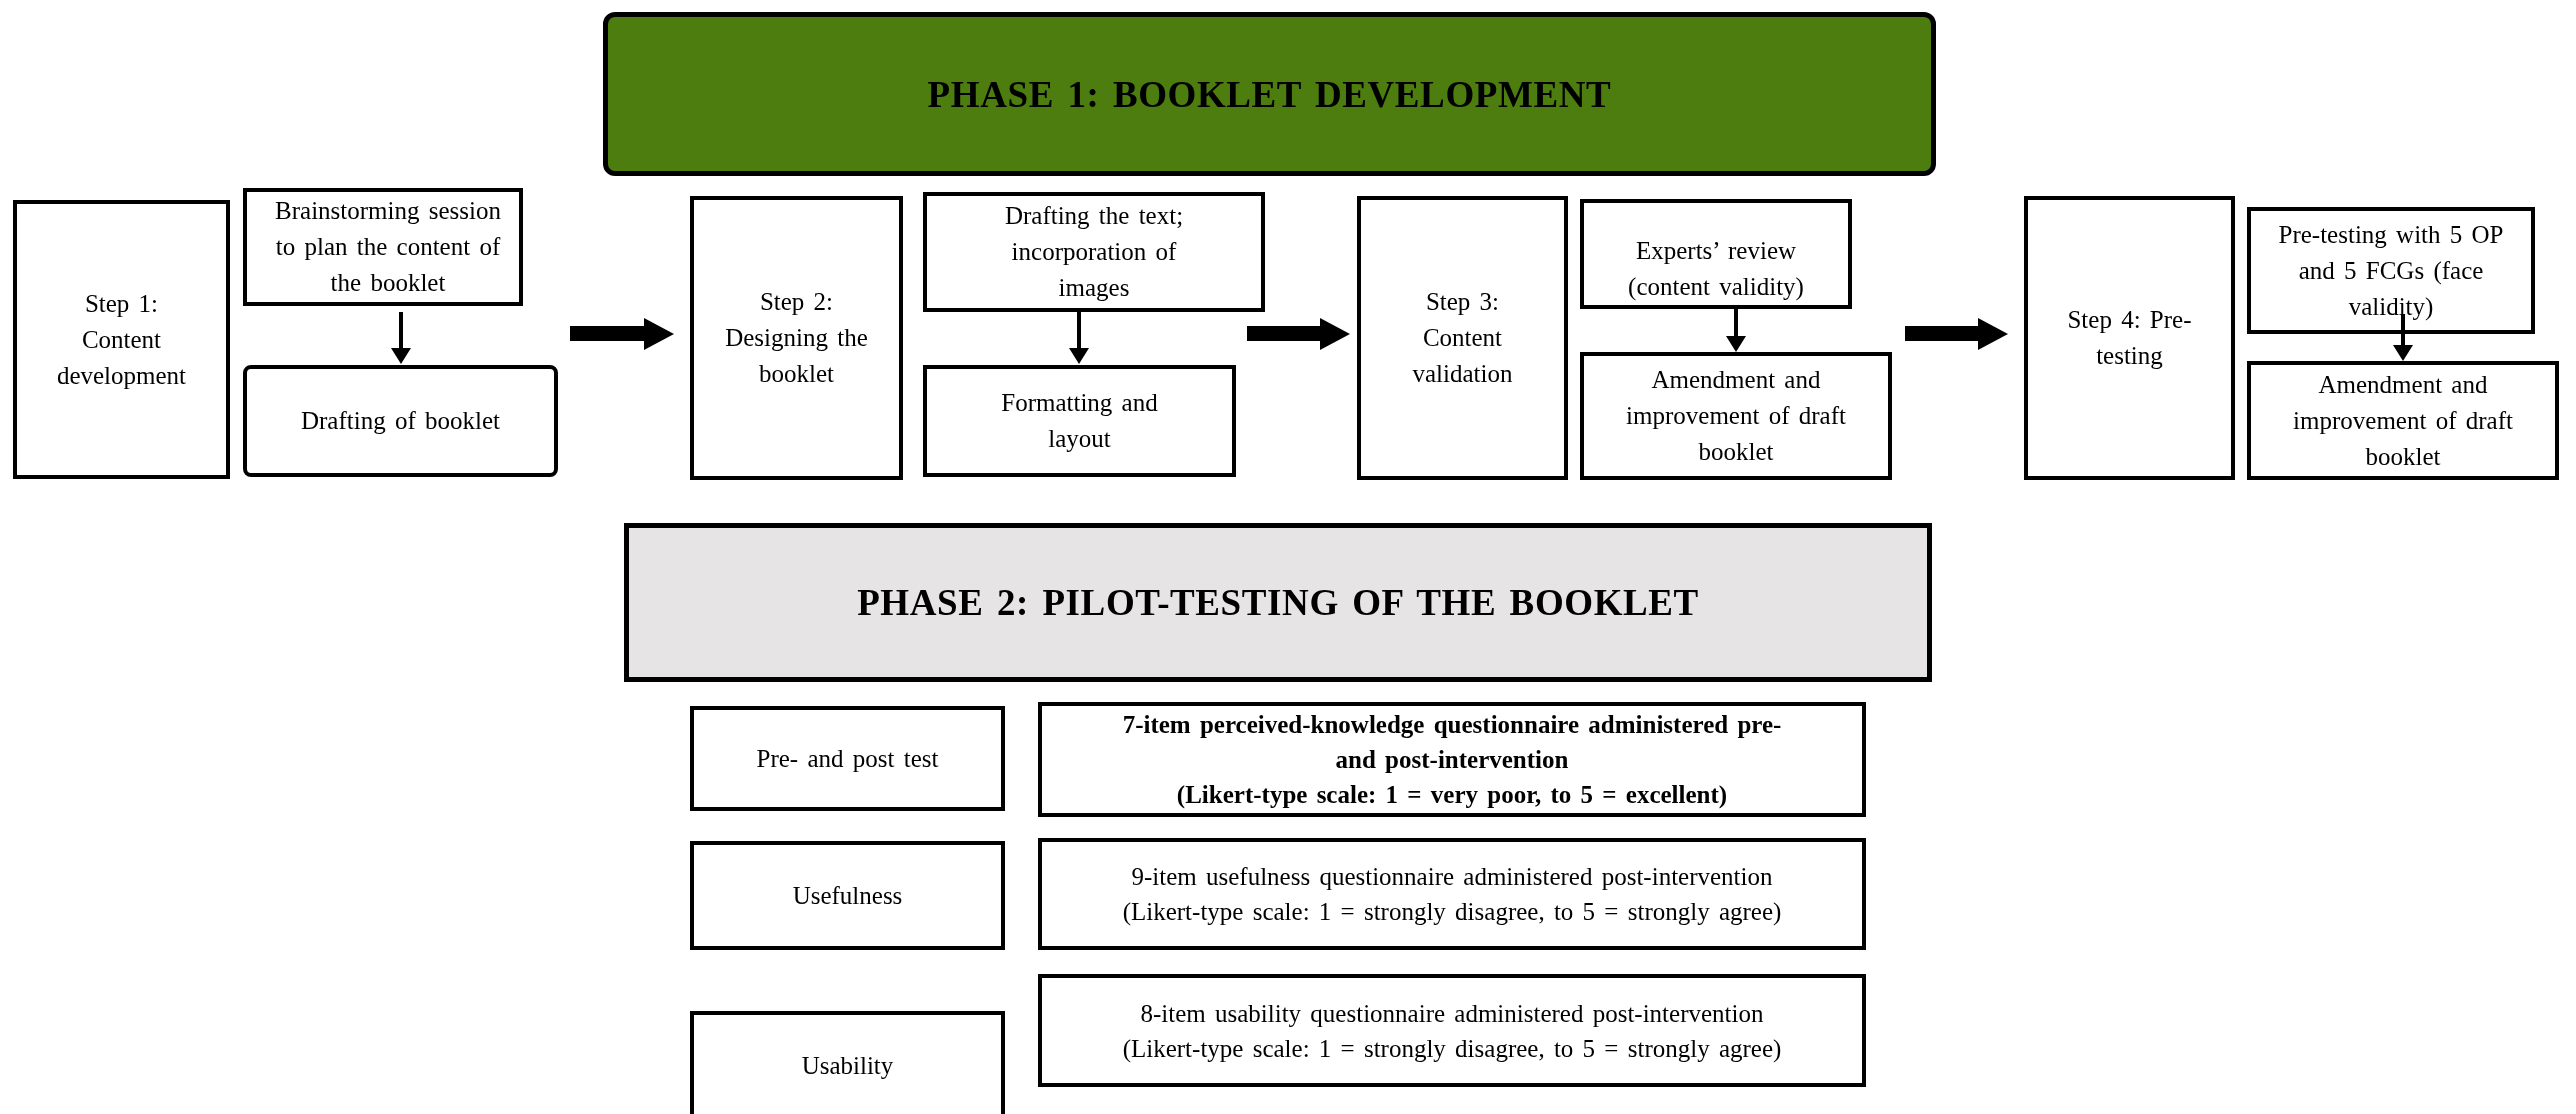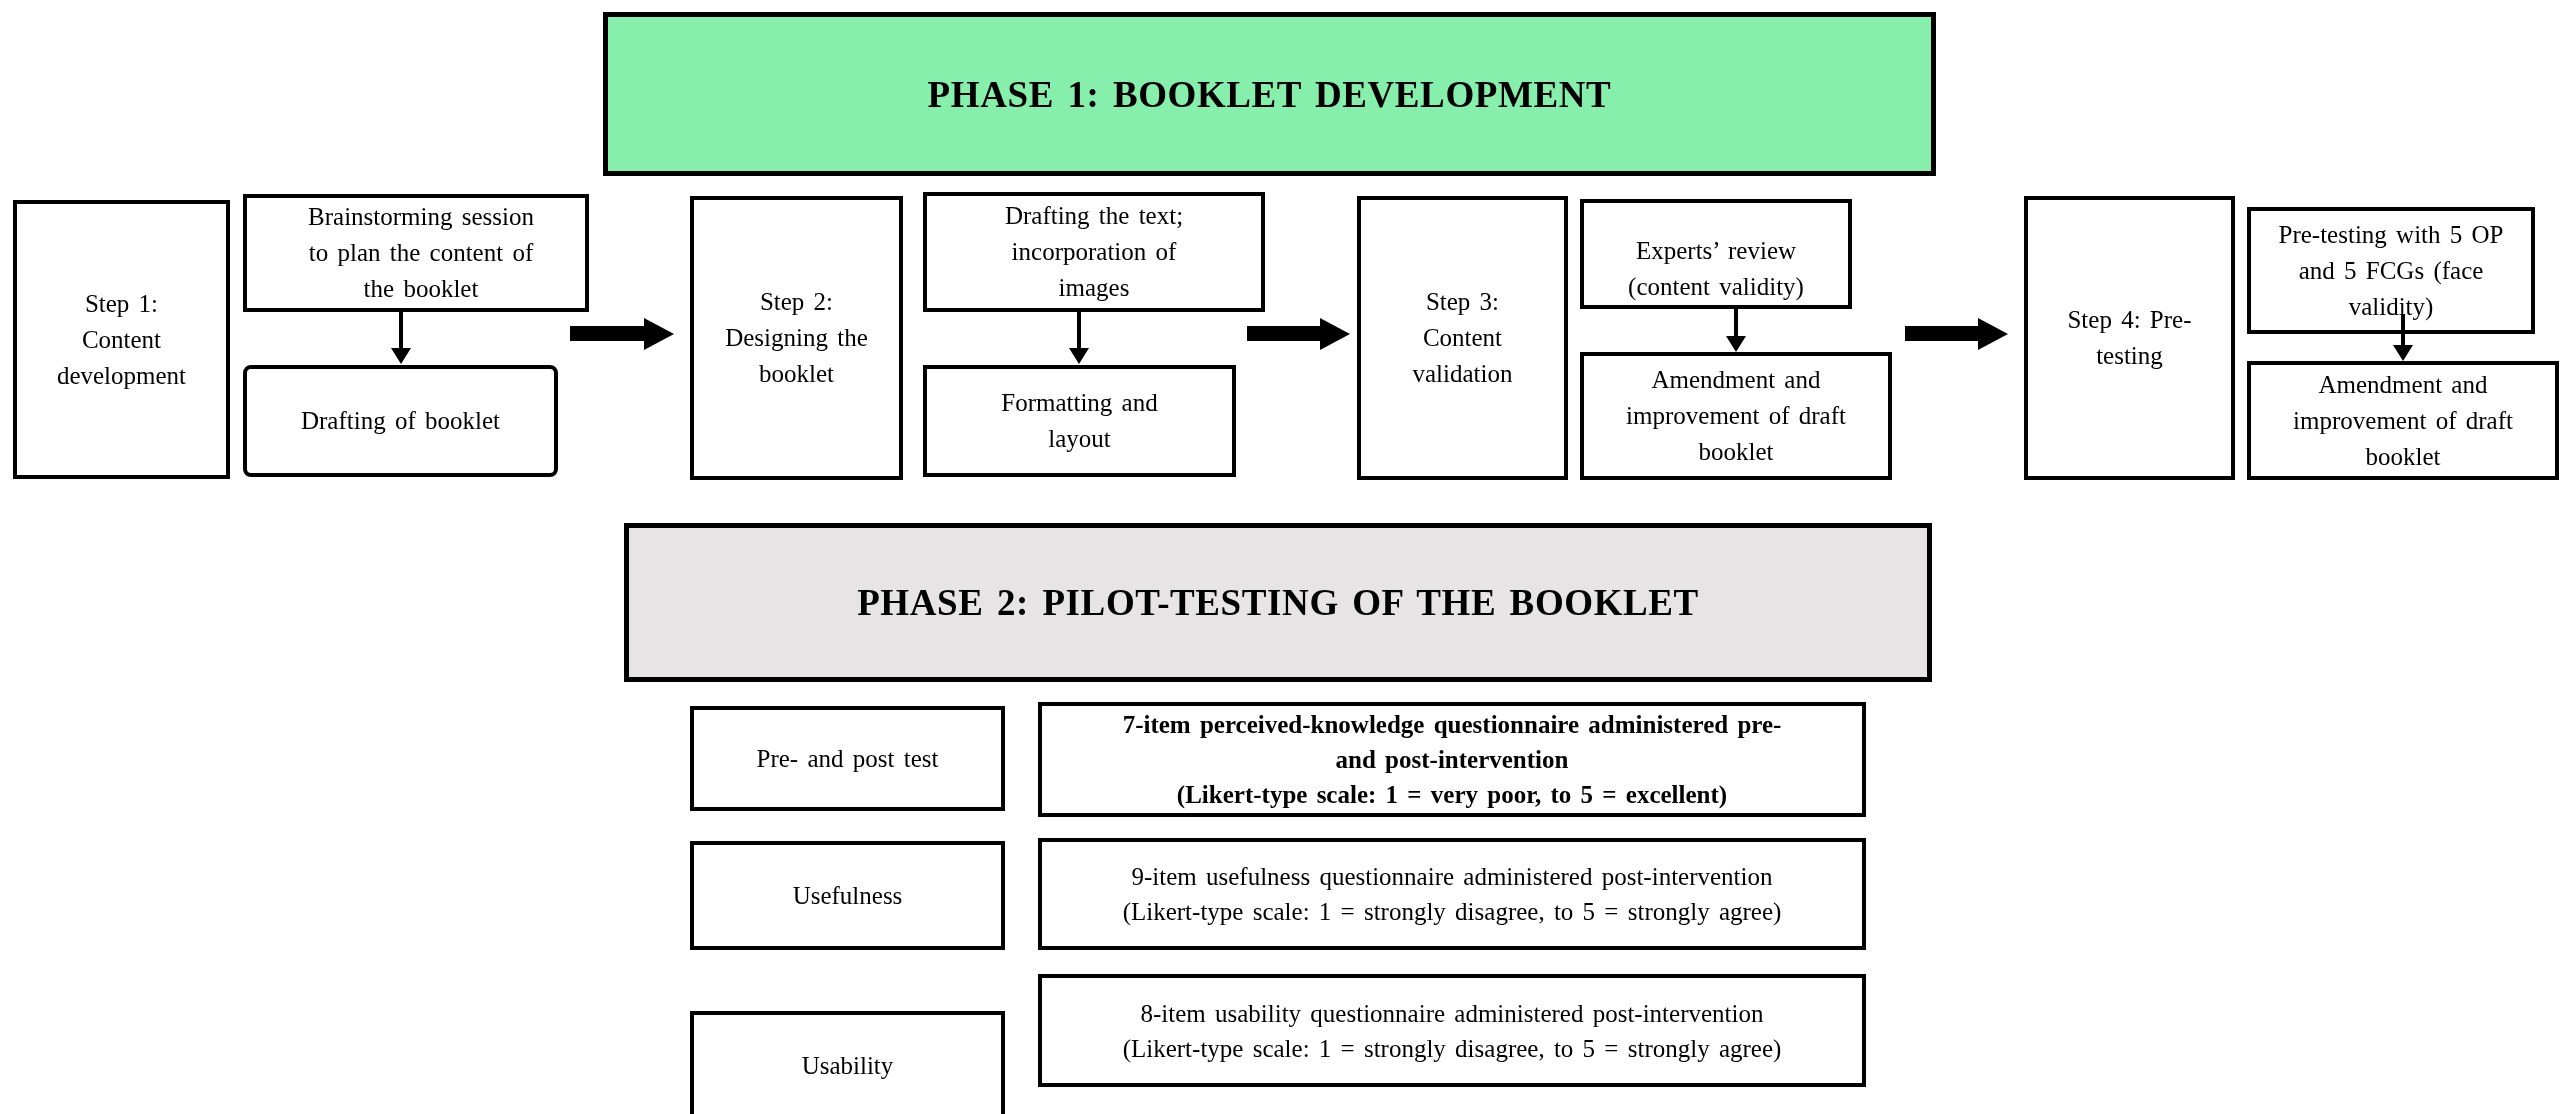--- a/index.html
+++ b/index.html
@@ -18,21 +18,21 @@
     position:absolute;background:#e6e4e5;border:5.4px solid #000000;
     display:flex;align-items:center;justify-content:center;
     text-align:center;box-sizing:border-box;
   }
   .phase-header .txt{font-size:37px;font-weight:bold;letter-spacing:0.6px;word-spacing:3.6px;}
   
   #p1h{left:603px;top:12px;width:1333px;height:164px;}
   #p2h{left:624px;top:523px;width:1308px;height:159px;}
 
   #s1 {left:13px;  top:200px;width:217px;height:279px;}
-  #s1t{left:243px; top:194px;width:346px;height:118px;padding-left:10px;}
+  #s1t{left:243px; top:188px;width:280px;height:118px;padding-left:10px;}
   #s1b{left:243px; top:365px;width:315px;height:112px;border-radius:8px;}
 
   #s2 {left:690px;top:196px;width:213px;height:284px;}
   #s2t{left:923px;top:192px;width:342px;height:120px;}
   #s2b{left:923px;top:365px;width:313px;height:112px;}
 
   #s3 {left:1357px;top:196px;width:211px;height:284px;}
   #s3t{left:1580px;top:199px;width:272px;height:110px;align-items:flex-end;}
   #s3b{left:1580px;top:352px;width:312px;height:128px;}
 
@@ -62,21 +62,21 @@
   .harrow{position:absolute;top:317px;height:33px;display:flex;align-items:center;}
   .hshaft{flex:1;height:15.5px;background:#000;}
   .hhead{width:0;height:0;border-top:16.7px solid transparent;border-bottom:16.7px solid transparent;border-left:30px solid #000;}
   #ha1{left:570px; width:104px;}
   #ha2{left:1247px;width:103px;}
   #ha3{left:1905px;width:103px;}
 </style>
 </head>
 <body>
 
-<div id="p1h" class="phase-header" style="background: #86efac; border-color: rgb(0, 0, 0);">
+<div id="p1h" class="phase-header" style="background: #4d7c0f; border-color: rgb(0, 0, 0); border-radius: 12px;">
   <span class="txt">PHASE 1: BOOKLET DEVELOPMENT</span>
 </div>
 
 <div id="s1" class="box" style="border-color: rgb(0, 0, 0);">
   <span class="txt">Step 1:
 Content
 development</span>
 </div>
 <div id="s1t" class="box" style="border-color: rgb(0, 0, 0);">
   <span class="txt">Brainstorming session

